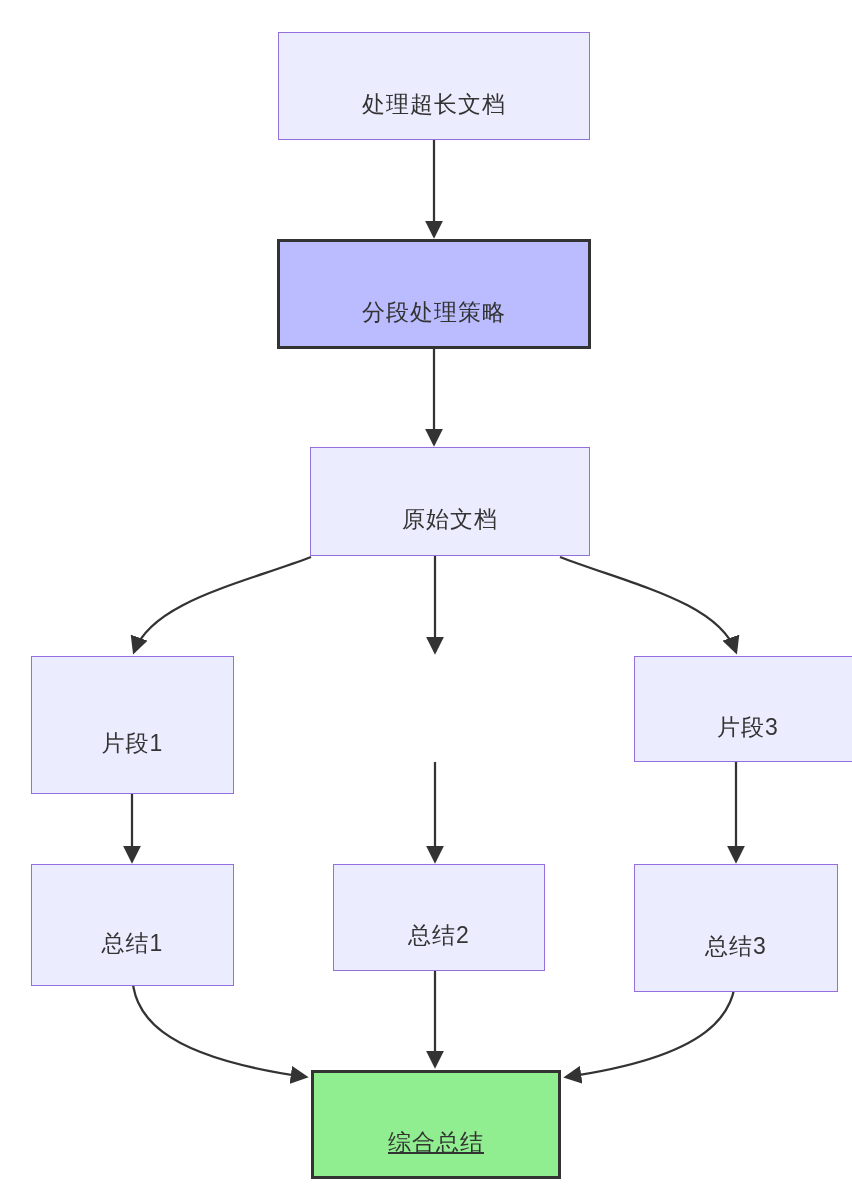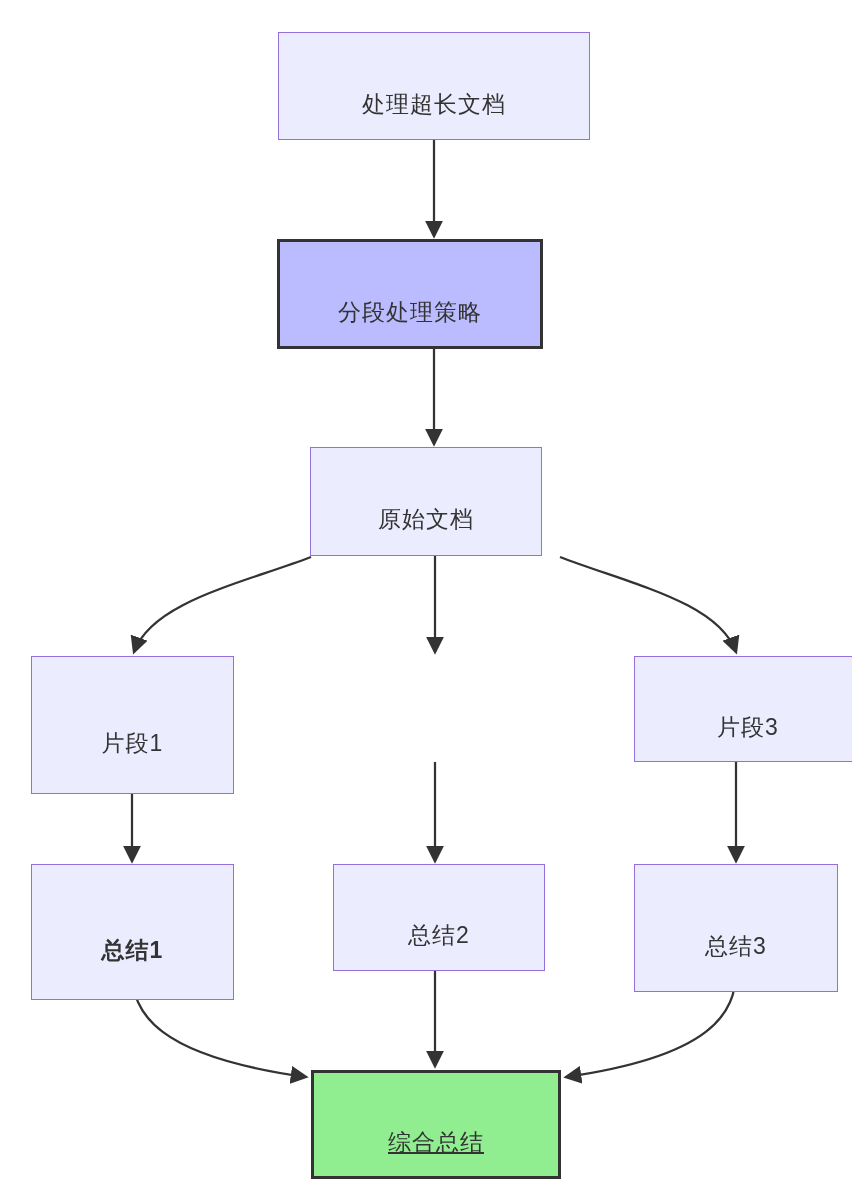--- a/index.html
+++ b/index.html
@@ -79,38 +79,38 @@
     <path class="edge" d="M736,762 L736,861" marker-end="url(#arrowhead)"></path>
     <path class="edge" d="M132,971 C132,1013 156,1056 306,1077" marker-end="url(#arrowhead)"></path>
     <path class="edge" d="M435,971 L435,1066" marker-end="url(#arrowhead)"></path>
     <path class="edge" d="M736,971 C736,1013 712,1056 566,1077" marker-end="url(#arrowhead)"></path>
   </svg>
 
   <div class="node default" style="left:278px; top:32px; width:312px; height:108px;">
     <span class="node-label">处理超长文档</span>
   </div>
 
-  <div class="node strategy" style="left:277px; top:239px; width:266px; height:110px;">
+  <div class="node strategy" style="left:277px; top:239px; width:314px; height:110px;">
     <span class="node-label">分段处理策略</span>
   </div>
 
-  <div class="node default" style="left:310px; top:447px; width:232px; height:109px;">
+  <div class="node default" style="left:310px; top:447px; width:280px; height:109px;">
     <span class="node-label">原始文档</span>
   </div>
 
   <div class="node default" style="left:31px; top:656px; width:203px; height:138px;">
     <span class="node-label">片段1</span>
   </div>
 
 
   <div class="node default" style="left:634px; top:656px; width:228px; height:106px;">
     <span class="node-label">片段3</span>
   </div>
 
-  <div class="node default" style="left:31px; top:864px; width:203px; height:136px;font-weight:bold;">
+  <div class="node default" style="left:31px; top:864px; width:203px; height:122px;">
     <span class="node-label">总结1</span>
   </div>
 
   <div class="node default" style="left:333px; top:864px; width:212px; height:107px;">
     <span class="node-label">总结2</span>
   </div>
 
   <div class="node default" style="left:634px; top:864px; width:204px; height:128px;">
     <span class="node-label">总结3</span>
   </div>

